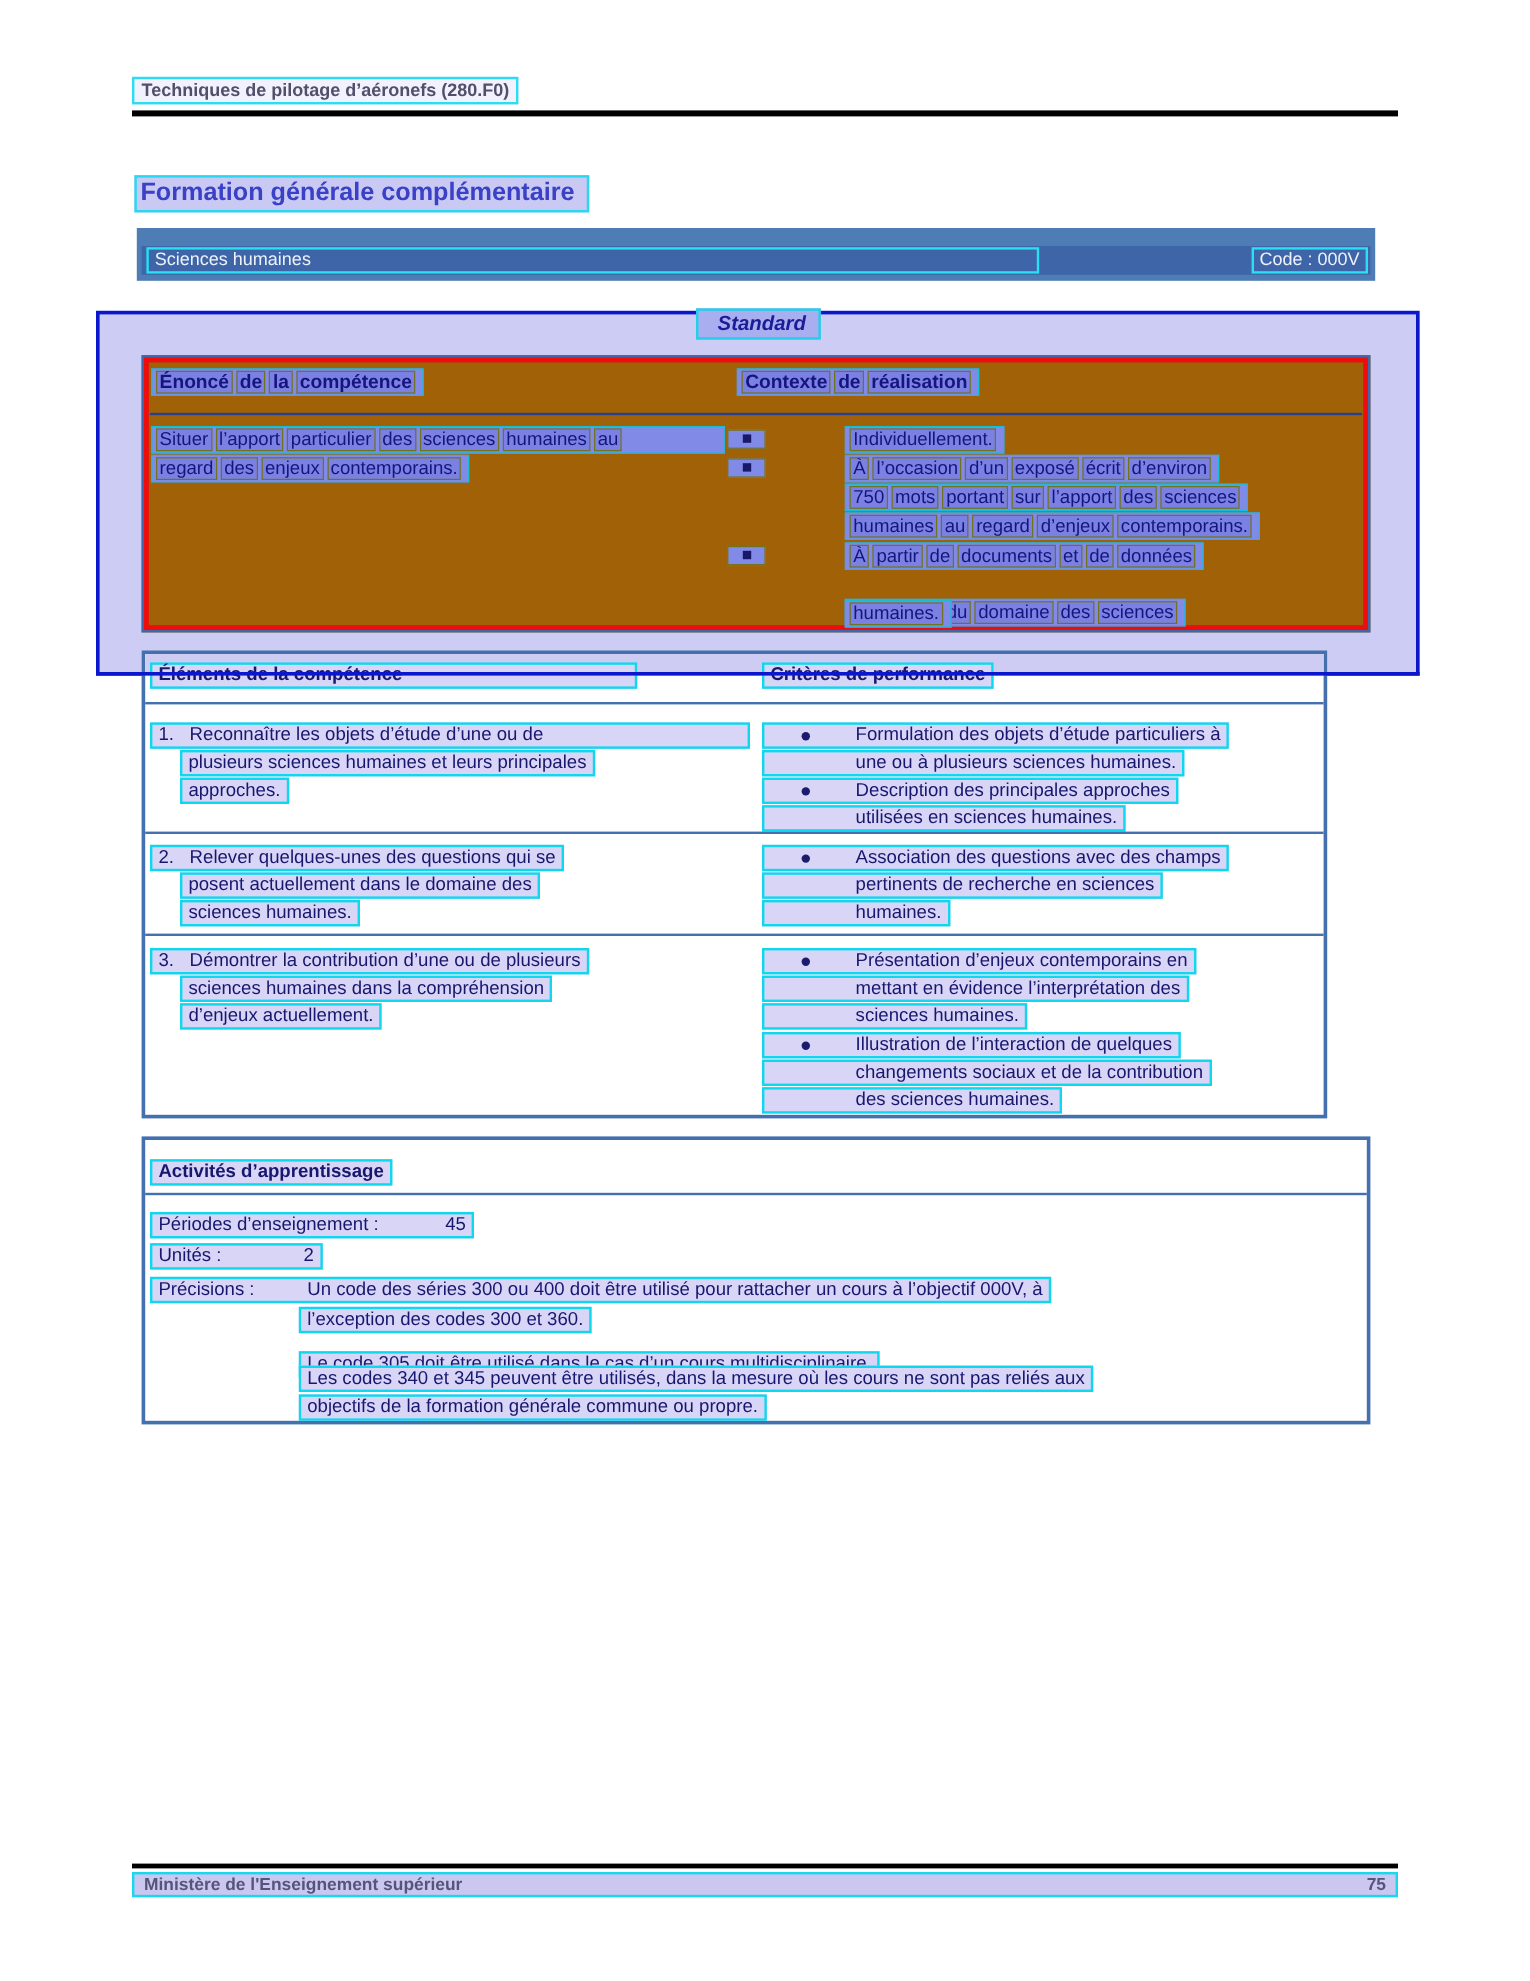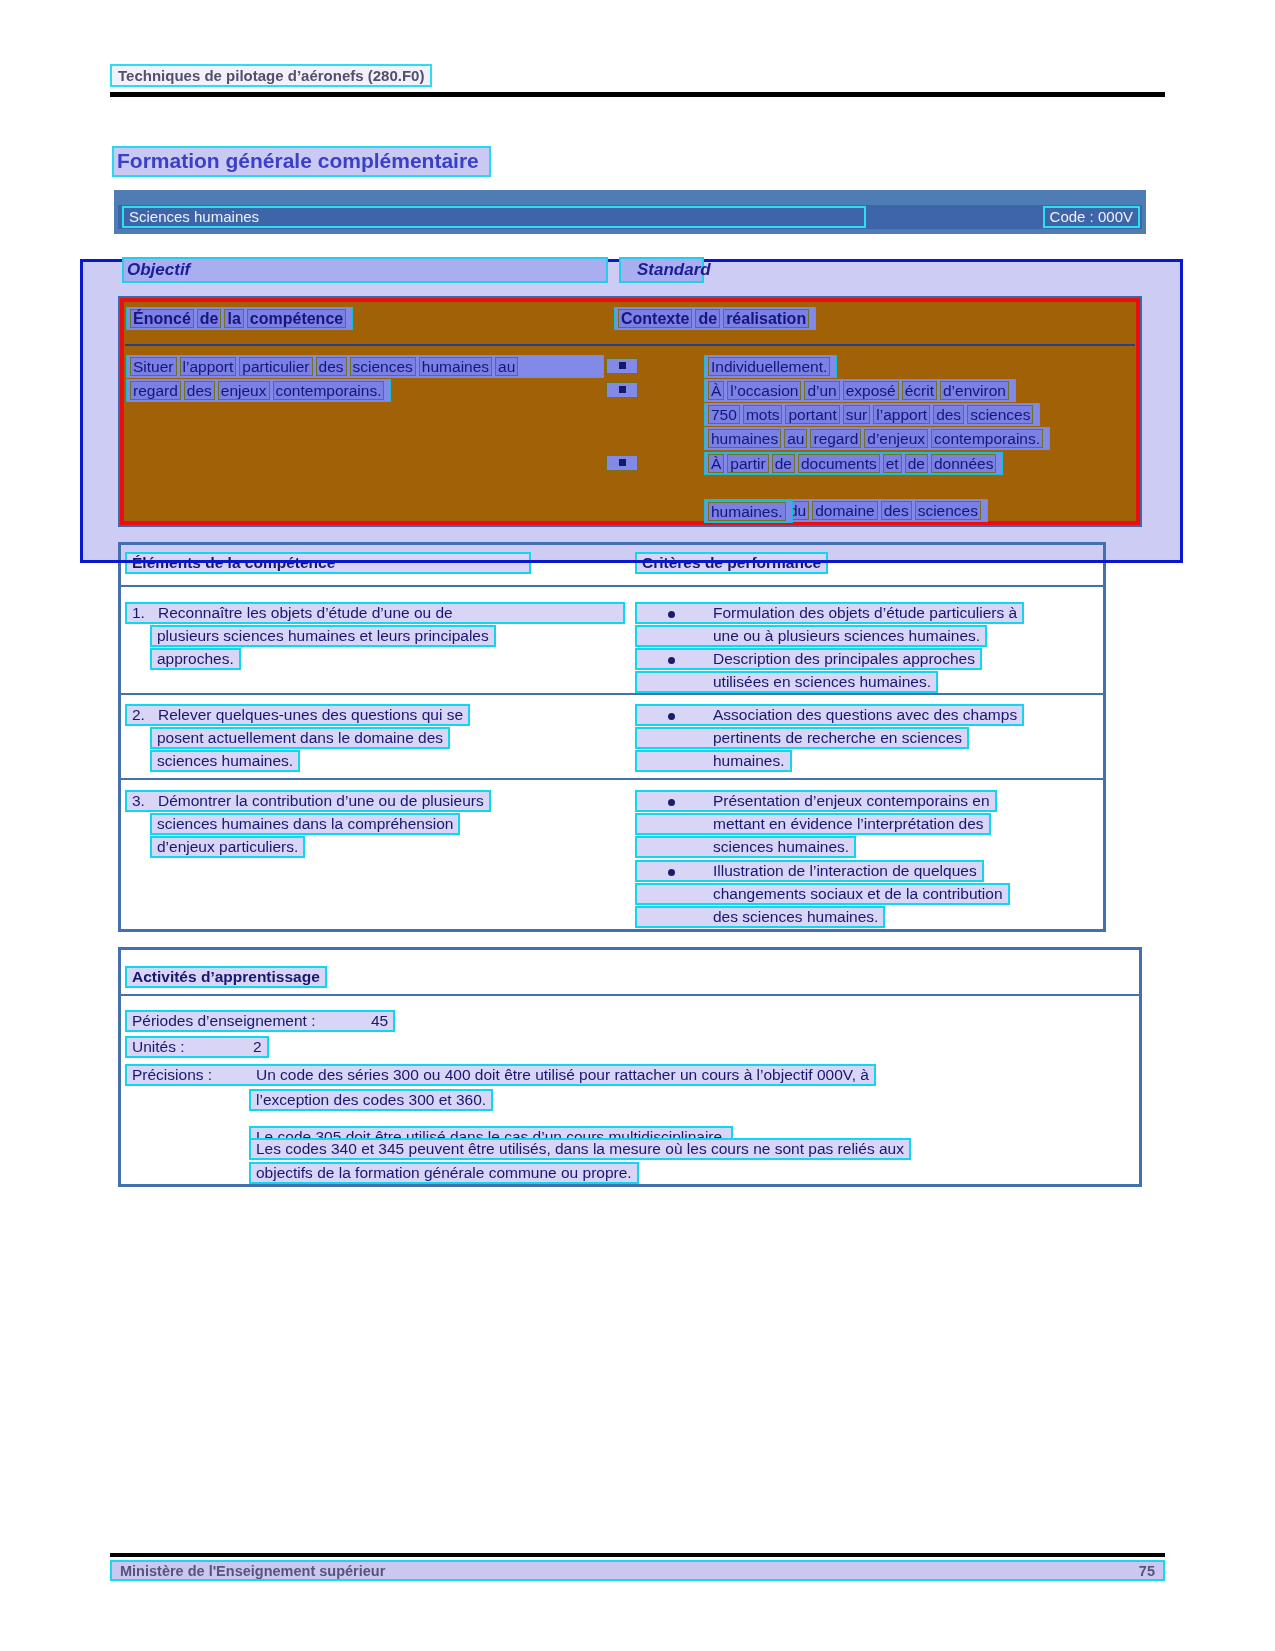--- a/index.html
+++ b/index.html
@@ -85,22 +85,21 @@
 
   <div class="bar">
     <div class="bar-inner"></div>
     <div class="bar-text bar-left">Sciences humaines</div>
     <div class="bar-text bar-right">Code : 000V</div>
   </div>
 
   <div class="overlay"></div>
   <div class="overlay-bottom-line"></div>
 
-  <div class="obj-box" style="left:122px;width:486px;">Objectif</div>
-  <div class="obj-box" style="left:619px;width:85px;padding-left:16px;">Standard</div>
+  <div class="obj-box" style="left:580px;width:104px;padding-left:16px;">Standard</div>
 
   <div class="t1">
     <div class="t1-red"></div>
     <div class="t1-line t1-head" style="left:6px;top:9px;">
         <span class="w">Énoncé</span>
         <span class="w">de</span>
         <span class="w">la</span>
         <span class="w">compétence</span>
       </div>
     <div class="t1-line t1-head" style="left:494px;top:9px;">
@@ -199,21 +198,21 @@
     <div class="lbox" style="left:29px;top:205px;">sciences humaines.</div>
 
     <div class="lbox" style="left:514px;top:159px;"><span class="blead"><span class="dot"></span></span><span>Association des questions avec des champs</span></div>
     <div class="lbox" style="left:514px;top:182px;"><span class="blead"></span><span>pertinents de recherche en sciences</span></div>
     <div class="lbox" style="left:514px;top:205px;"><span class="blead"></span><span>humaines.</span></div>
 
     <div class="hsep" style="top:233px;"></div>
 
     <div class="lbox" style="left:4px;top:245px;"><span class="numlead">3.</span><span>Démontrer la contribution d’une ou de plusieurs</span></div>
     <div class="lbox" style="left:29px;top:268px;">sciences humaines dans la compréhension</div>
-    <div class="lbox" style="left:29px;top:291px;">d’enjeux particuliers.</div>
+    <div class="lbox" style="left:29px;top:291px;">d’enjeux actuellement.</div>
 
     <div class="lbox" style="left:514px;top:245px;"><span class="blead"><span class="dot"></span></span><span>Présentation d’enjeux contemporains en</span></div>
     <div class="lbox" style="left:514px;top:268px;"><span class="blead"></span><span>mettant en évidence l’interprétation des</span></div>
     <div class="lbox" style="left:514px;top:291px;"><span class="blead"></span><span>sciences humaines.</span></div>
     <div class="lbox" style="left:514px;top:315px;"><span class="blead"><span class="dot"></span></span><span>Illustration de l’interaction de quelques</span></div>
     <div class="lbox" style="left:514px;top:338px;"><span class="blead"></span><span>changements sociaux et de la contribution</span></div>
     <div class="lbox" style="left:514px;top:361px;"><span class="blead"></span><span>des sciences humaines.</span></div>
   </div>
 
   <div class="act">

